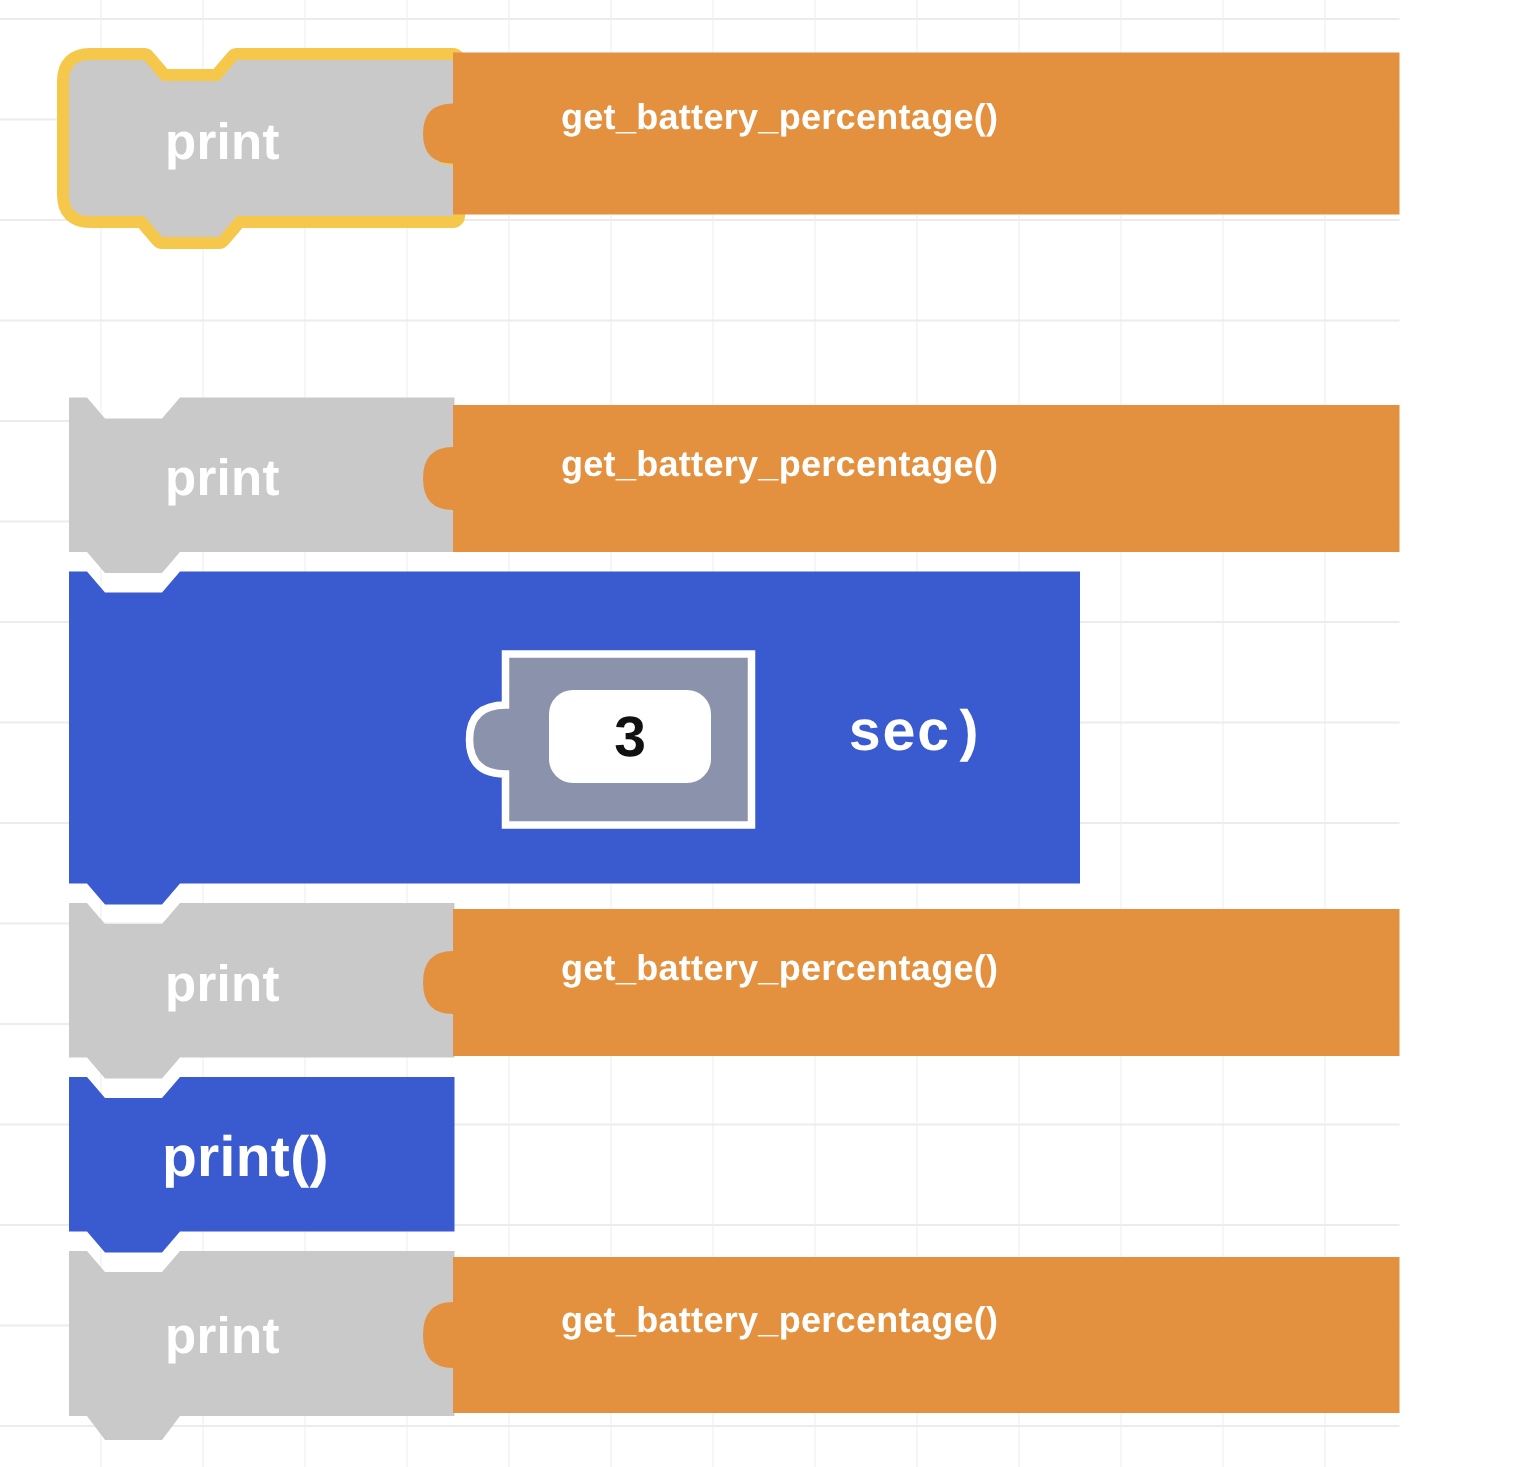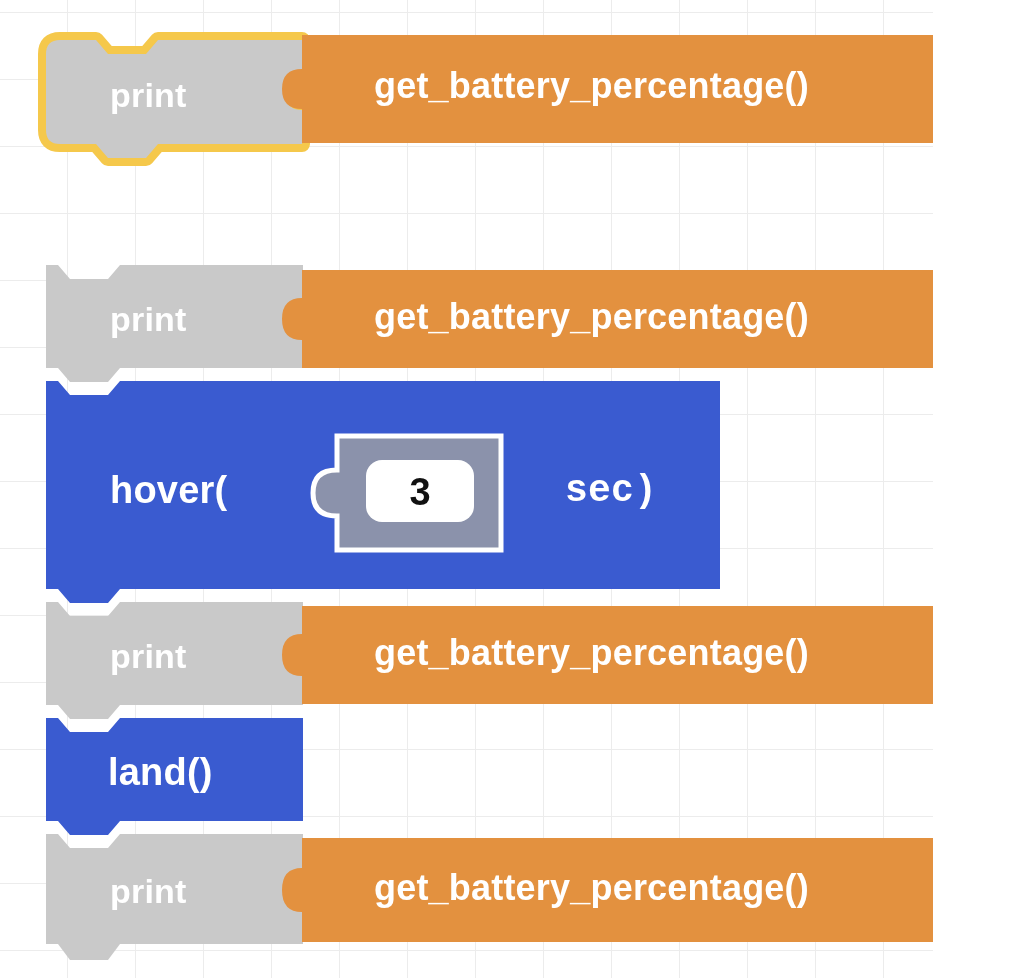--- a/index.html
+++ b/index.html
@@ -43,21 +43,21 @@
     pointer-events: none;
   }
 
   .lbl-print {
     font-size: 34px;
   }
   .lbl-stack {
     font-size: 38px;
   }
   .lbl-report {
-    font-size: 36px;
+    font-size: 24px;
   }
   .lbl-hover {
     font-size: 38px;
   }
 
   .num-value {
     position: absolute;
     color: #111111;
     font-weight: bold;
     font-size: 38px;
@@ -106,21 +106,20 @@
       <path d="M26,0 L716,0 L716,98 L26,98 L26,70 Q6,70 6,49 Q6,28 26,28 Z" fill="#e3913f"></path>
     </svg>
     <span class="blk-label lbl-report" style="left:98px; top:26px;">get_battery_percentage()</span>
   </div>
 
   <div class="block" style="left:46px; top:381px;">
     <svg width="674" height="222" viewBox="0 0 674 222">
       <path d="M0,0 L12,0 L24,14 L62,14 L74,0 L674,0 L674,208
                L74,208 L62,222 L24,222 L12,208 L0,208 Z" fill="#3a5bd0"></path>
     </svg>
-    <span class="blk-label lbl-hover" style="left:64px; top:88px;">hover(</span>
     <span class="blk-label lbl-hover" style="left:519px; top:88px;font-family:Liberation Mono, monospace;">sec)</span>
   </div>
 
   <div class="block" style="left:305px; top:432px;">
     <svg width="200" height="122" viewBox="0 0 200 122">
       <path d="M32,4 L196,4 L196,118 L32,118 L32,84 Q8,84 8,61 Q8,38 32,38 Z" fill="#8b92ab" stroke="#ffffff" stroke-width="5"></path>
     </svg>
     <div style="position:absolute; left:61px; top:28px; width:108px; height:62px;
                 background:#ffffff; border-radius:16px;">
       <span class="num-value" style="left:0; top:11px; width:108px;">3</span>
@@ -141,21 +140,21 @@
       <path d="M26,0 L716,0 L716,98 L26,98 L26,70 Q6,70 6,49 Q6,28 26,28 Z" fill="#e3913f"></path>
     </svg>
     <span class="blk-label lbl-report" style="left:98px; top:26px;">get_battery_percentage()</span>
   </div>
 
   <div class="block" style="left:46px; top:718px;">
     <svg width="257" height="117" viewBox="0 0 257 117">
       <path d="M0,0 L12,0 L24,14 L62,14 L74,0 L257,0 L257,103
                L74,103 L62,117 L24,117 L12,103 L0,103 Z" fill="#3a5bd0"></path>
     </svg>
-    <span class="blk-label lbl-stack" style="left:62px; top:33px;">land()</span>
+    <span class="blk-label lbl-stack" style="left:62px; top:33px;">print()</span>
   </div>
 
   <div class="block" style="left:46px; top:834px;">
     <svg width="257" height="130" viewBox="0 0 257 130">
       <path d="M0,0 L12,0 L24,14 L62,14 L74,0 L257,0
                L257,38 Q241,38 241,54 Q241,70 257,70 L257,110
                L74,110 L62,126 L24,126 L12,110 L0,110 Q0,104 0,98 Z" fill="#c9c9c9"></path>
     </svg>
     <span class="blk-label lbl-print" style="left:64px; top:38px;">print</span>
   </div>

